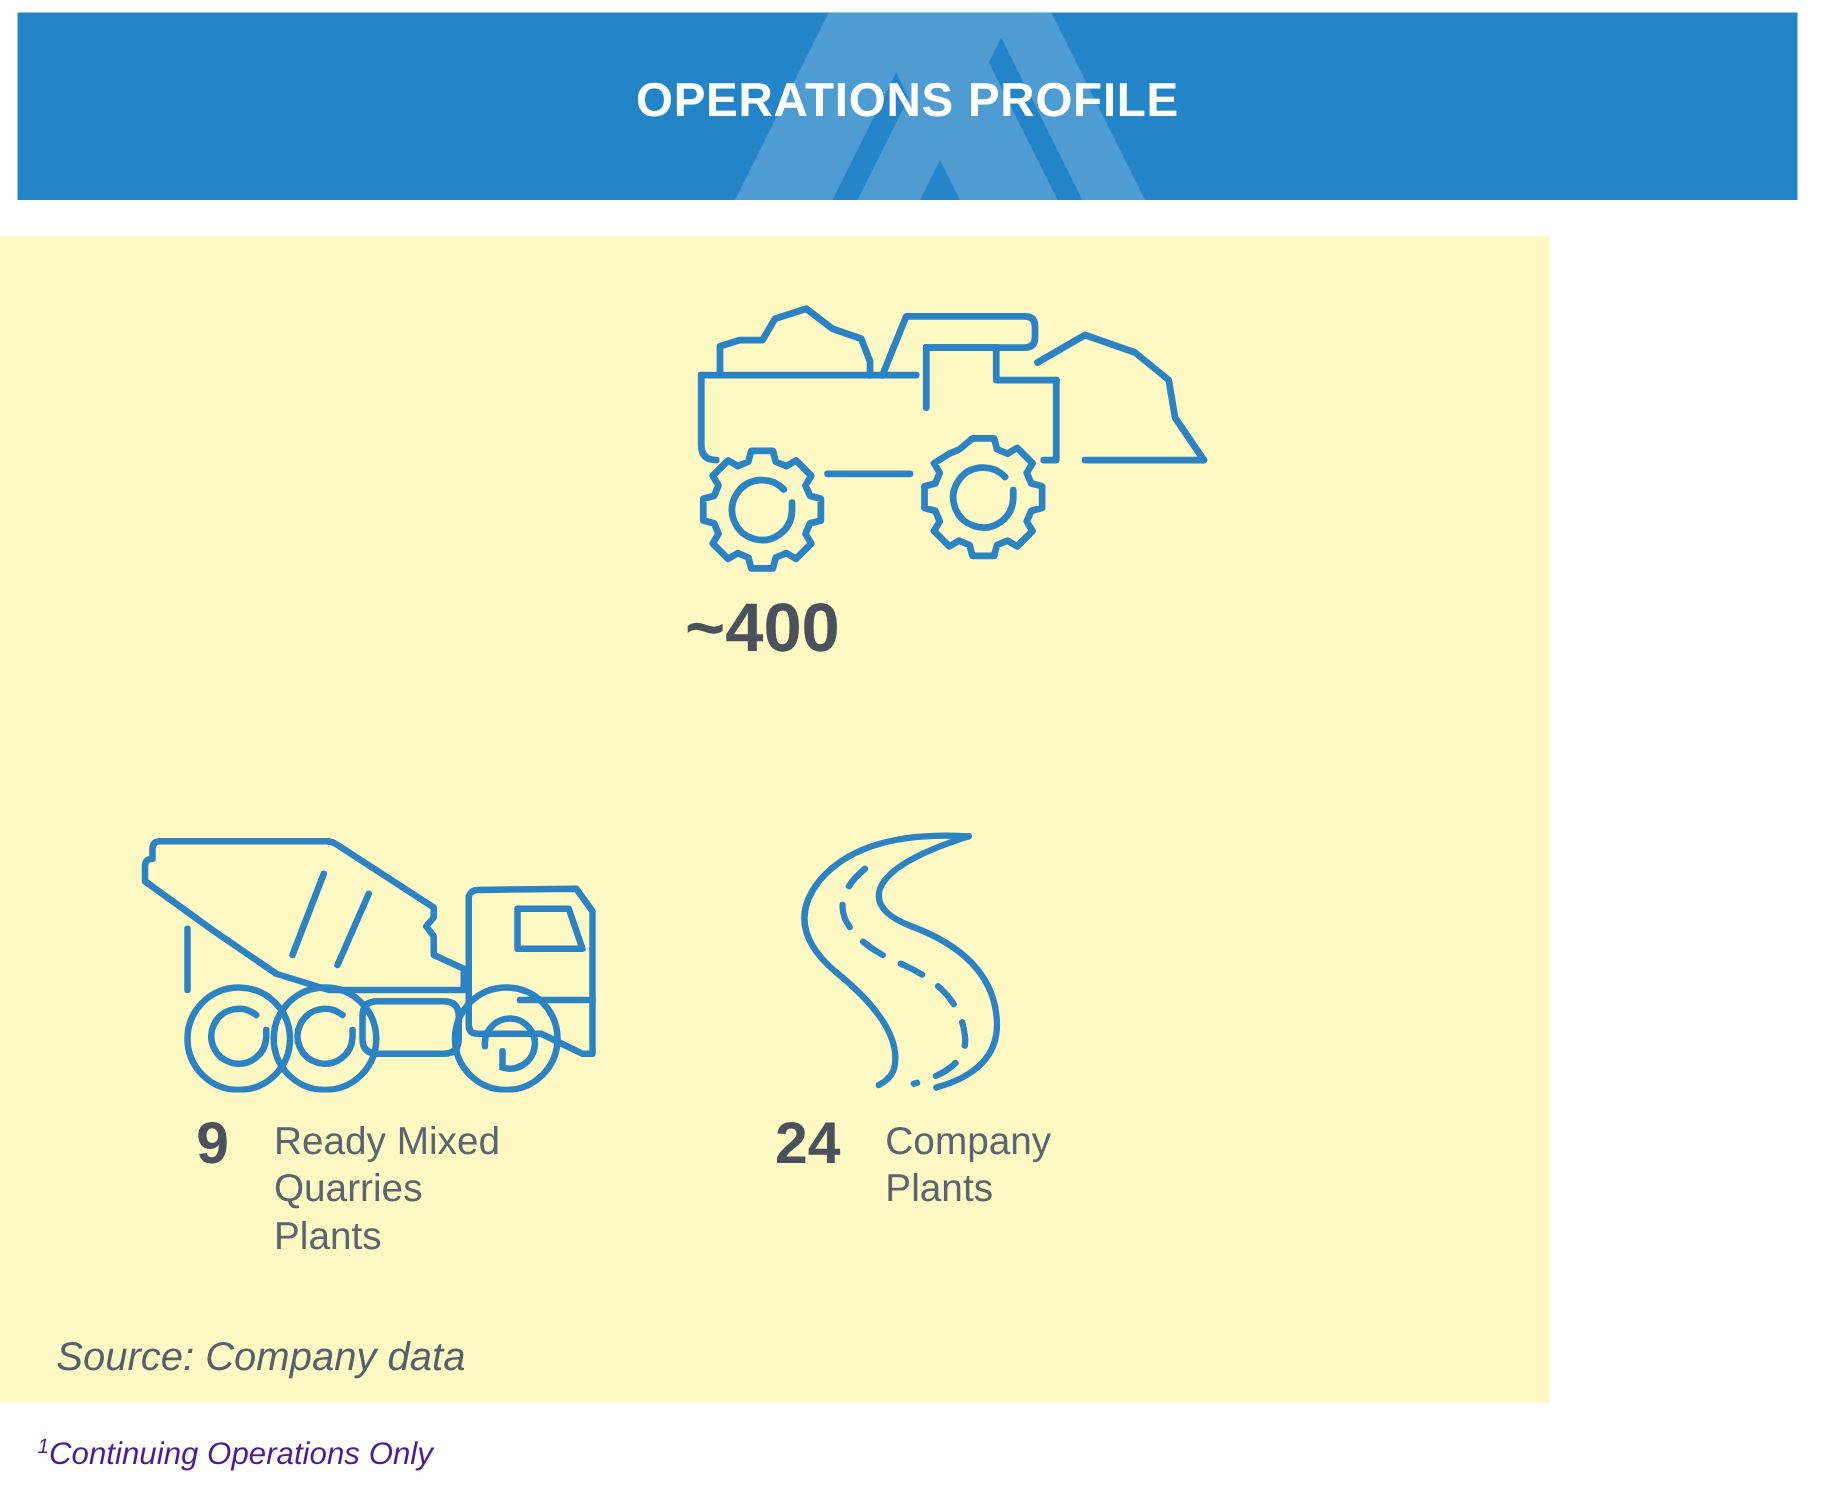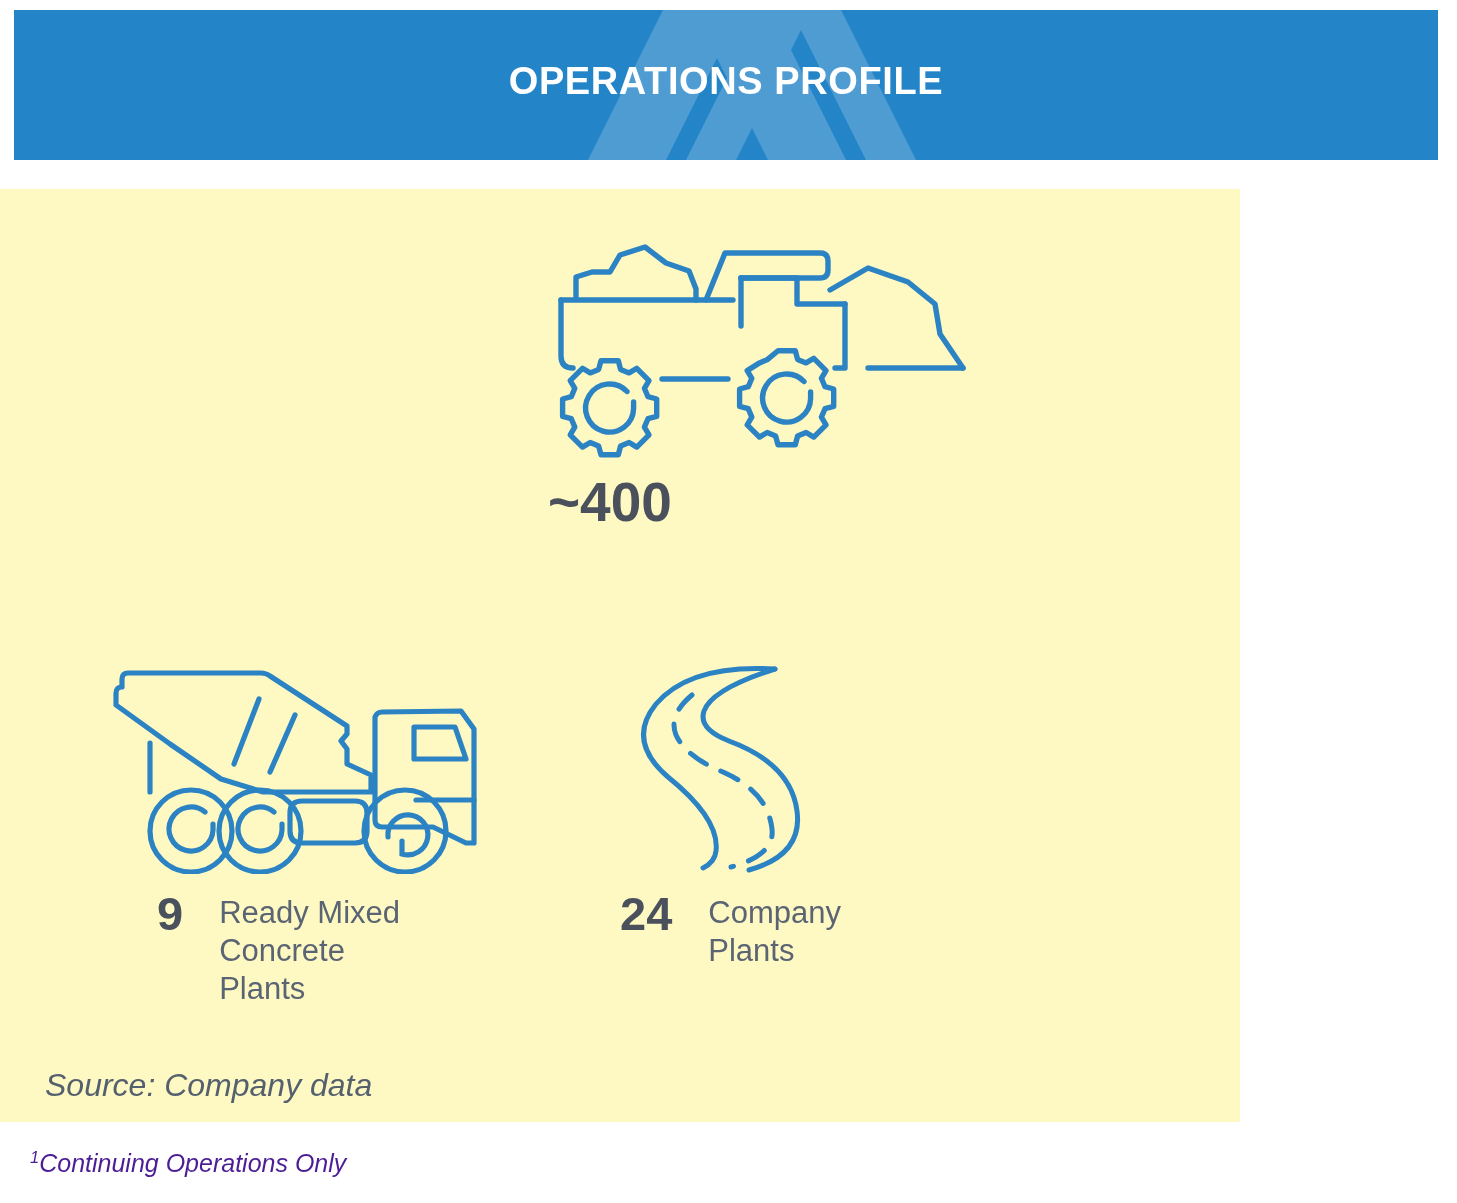--- a/index.html
+++ b/index.html
@@ -264,21 +264,21 @@
         <g fill="none" stroke="#2b83c3" stroke-width="5.2" stroke-linecap="round">
           <circle cx="302" cy="172" r="41"></circle>
           <path d="M285 178 A20 20 0 1 1 299 195 L299 182"></path>
         </g>
       </svg>
     </div>
     <div class="stat-row">
       <div class="stat-number" id="num-readymix">9</div>
       <div class="stat-label" id="label-readymix">
         <div>Ready Mixed</div>
-        <div>Concrete</div>
+        <div>Quarries</div>
         <div>Plants</div>
       </div>
     </div>
   </div>
 
   <div class="bottom-stat" id="stat-asphalt">
     <div class="icon-box">
       <svg class="ico" width="210" height="215" viewBox="0 0 210 215" aria-hidden="true">
         <g fill="none" stroke="#2b83c3" stroke-width="5" stroke-linecap="round">
 

